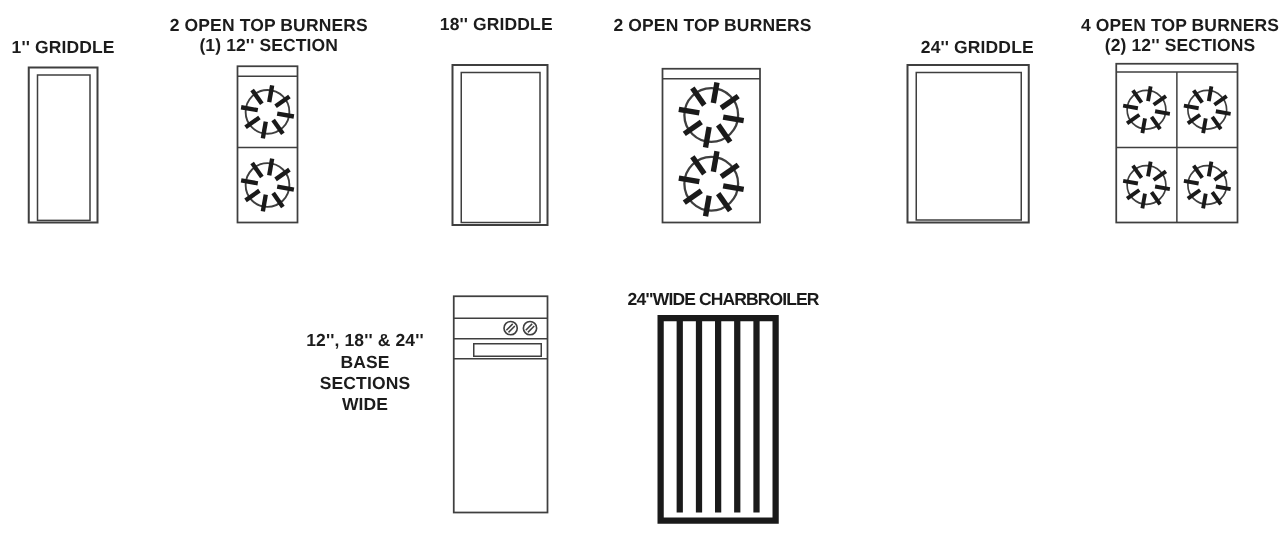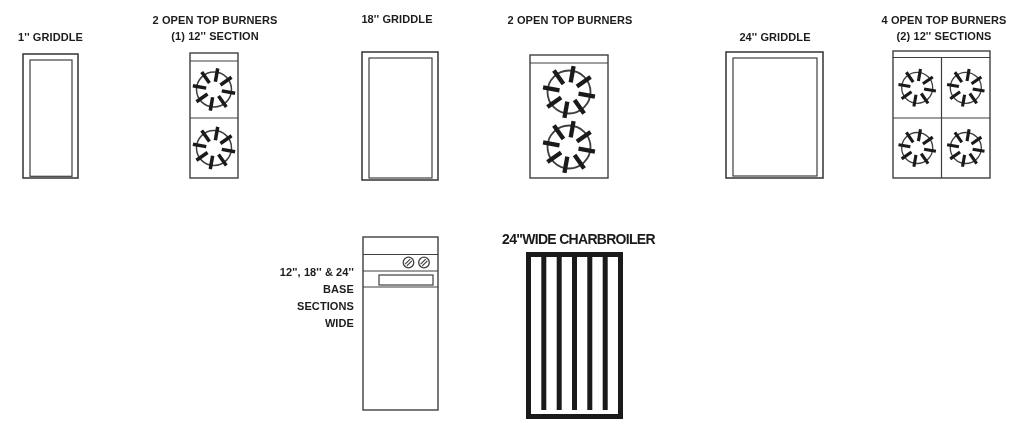--- a/index.html
+++ b/index.html
@@ -14,21 +14,21 @@
     width:1026px;height:430px;
     background:var(--background);
     font-family:"Liberation Sans", sans-serif;
     overflow:hidden;
   }
   .canvas svg{position:absolute;left:0;top:0;}
   .label{
     position:absolute;
     text-align:center;
     font-weight:bold;
-    font-size:11px;
+    font-size:14px;
     line-height:16px;
     color:var(--text);
     letter-spacing:0.1px;
     white-space:nowrap;
   }
   .label div{white-space:nowrap;}
   .label-charbroiler{
     font-size:14px;
     letter-spacing:-0.7px;
     line-height:16px;
@@ -52,28 +52,28 @@
     <div>2 OPEN TOP BURNERS</div>
     <div>(1) 12'' SECTION</div>
   </div>
 
   <div class="label" style="left:347px;top:11px;width:100px;">18'' GRIDDLE</div>
 
   <div class="label" style="left:485px;top:12px;width:170px;">
     <div>2 OPEN TOP BURNERS</div>
   </div>
 
-  <div class="label" style="left:723px;top:29px;width:104px;">24'' GRIDDLE</div>
+  <div class="label" style="left:723px;top:29px;width:104px;text-align:right;">24'' GRIDDLE</div>
 
   <div class="label" style="left:858px;top:12px;width:172px;">
     <div>4 OPEN TOP BURNERS</div>
     <div>(2) 12'' SECTIONS</div>
   </div>
 
-  <div class="label label-storage" style="left:230px;top:264px;width:124px;text-align:right;">
+  <div class="label label-storage" style="left:230px;top:264px;width:124px;">
     <div>12'', 18'' &amp; 24''</div>
     <div>BASE</div>
     <div>SECTIONS</div>
     <div>WIDE</div>
   </div>
 
   <div class="label label-charbroiler" style="left:496px;top:231px;width:165px;">24"WIDE CHARBROILER</div>
 
   <svg width="1026" height="430" viewBox="0 0 1026 430">
 

